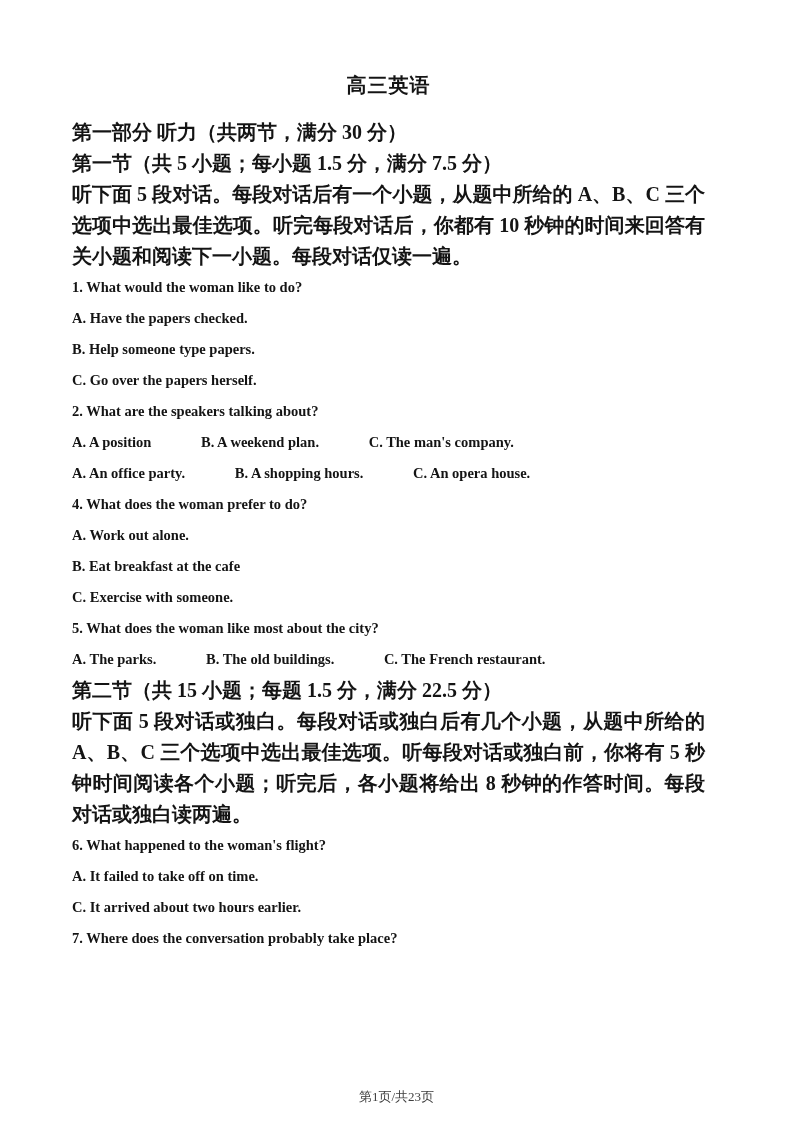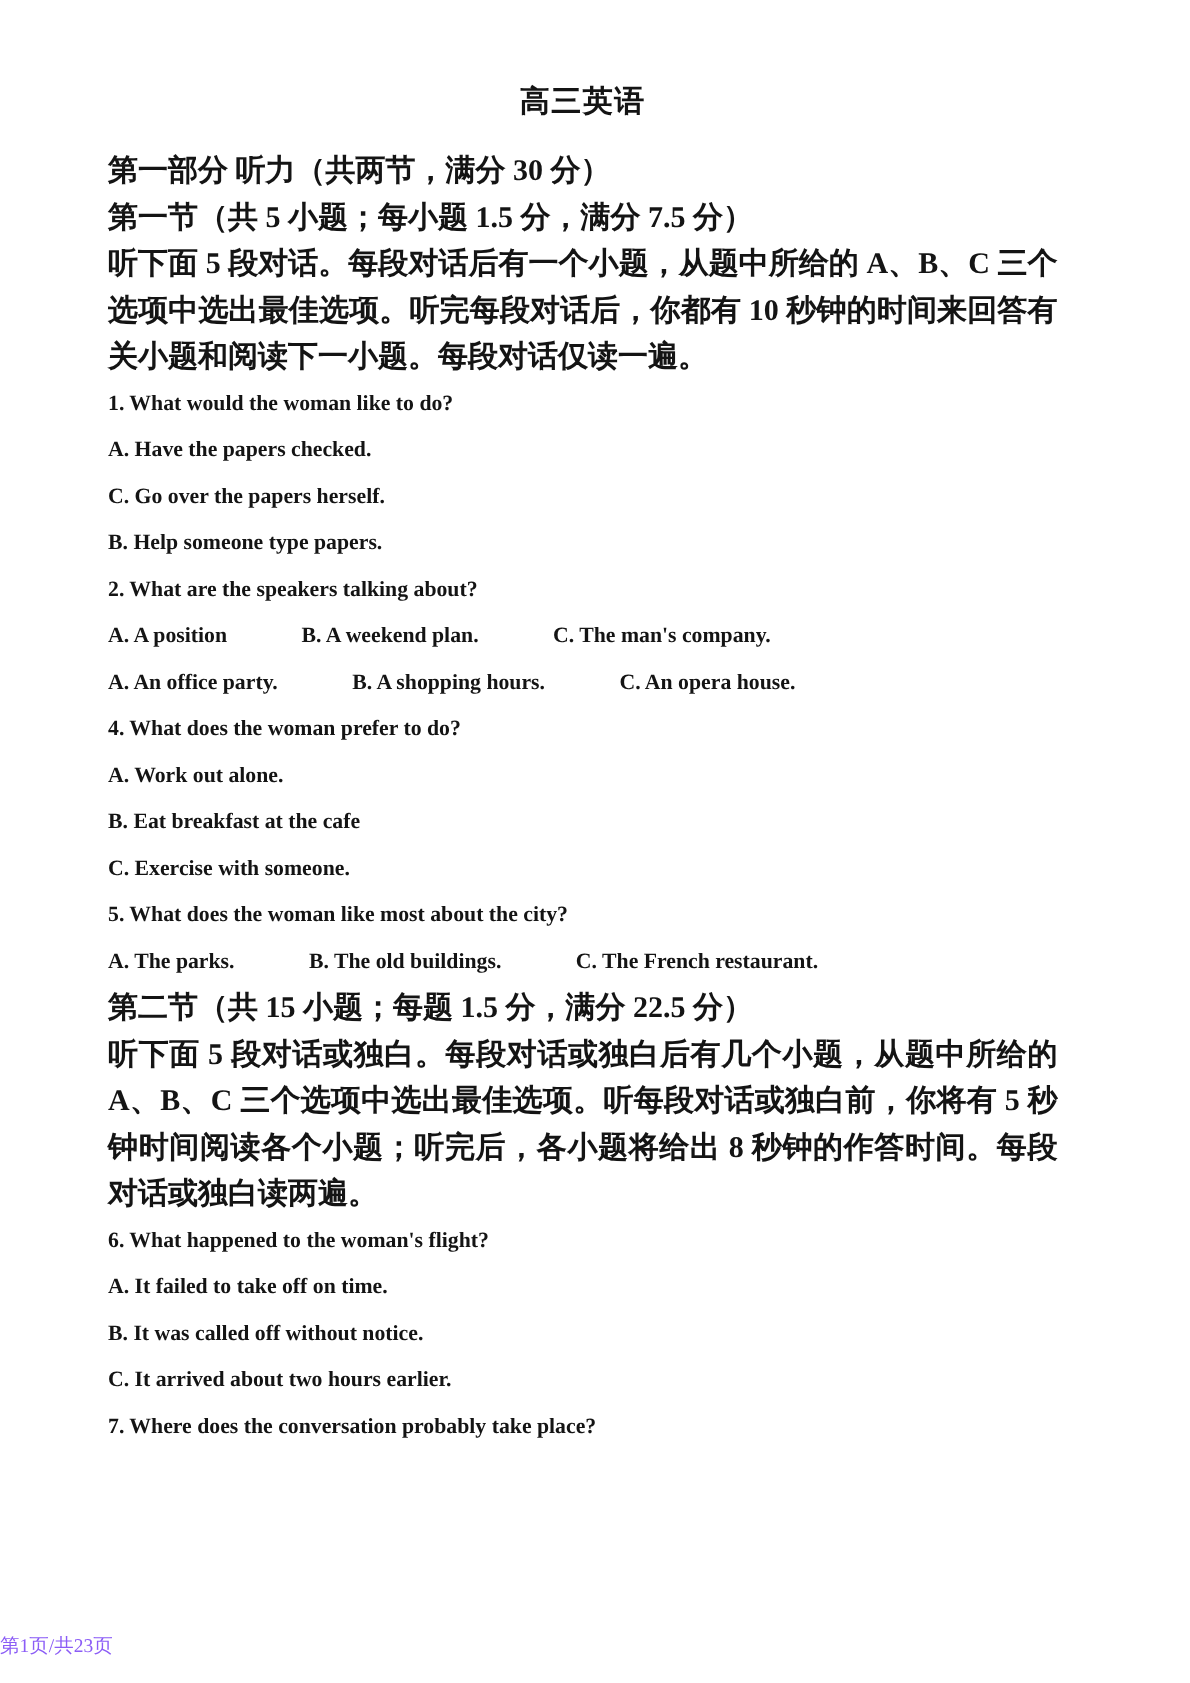--- a/index.html
+++ b/index.html
@@ -7,20 +7,21 @@
   body {
     width: 793px;
     height: 1122px;
     background: #ffffff;
     position: relative;
     color: #141414;
     overflow: hidden;
   }
   .page {
     padding: 54px 88px 0 72px;
+    margin-top: 18px;
   }
   .title {
     font-family: "Liberation Serif", "DejaVu Serif", serif;
     font-size: 20px;
     font-weight: bold;
     text-align: center;
     margin: 0 0 18px 0;
     letter-spacing: 1px;
   }
   .cn {
@@ -38,43 +39,44 @@
     margin: 0;
     font-weight: bold;
   }
   .options-inline .opt { margin-right: 46px; }
   .options-inline .opt:last-child { margin-right: 0; }
   .footer {
     position: absolute;
     bottom: 16px;
     left: 0;
     width: 100%;
+    text-align: center;
     font-family: "Liberation Serif", "DejaVu Serif", serif;
     font-size: 13px;
-    color: #8b5cf6;
+    color: #404040;
   }
 </style>
 </head>
 <body>
 
 <div class="page">
 
   <h1 class="title">高三英语</h1>
 
   <p class="cn">第一部分 听力（共两节，满分 30 分）</p>
 
   <p class="cn">第一节（共 5 小题；每小题 1.5 分，满分 7.5 分）</p>
 
   <p class="cn just">听下面 5 段对话。每段对话后有一个小题，从题中所给的 A、B、C 三个选项中选出最佳选项。听完每段对话后，你都有 10 秒钟的时间来回答有关小题和阅读下一小题。每段对话仅读一遍。</p>
 
   <div>
     <p class="en">1. What would the woman like to do?</p>
     <p class="en">A. Have the papers checked.</p>
+    <p class="en">B. Help someone type papers.</p>
     <p class="en">C. Go over the papers herself.</p>
-    <p class="en">B. Help someone type papers.</p>
   </div>
 
   <div>
     <p class="en">2. What are the speakers talking about?</p>
     <p class="en options-inline">
       <span class="opt">A. A position</span>
       <span class="opt">B. A weekend plan.</span>
       <span class="opt">C. The man's company.</span>
     </p>
   </div>
@@ -104,21 +106,20 @@
   </div>
 
   <p class="cn">第二节（共 15 小题；每题 1.5 分，满分 22.5 分）</p>
 
   <p class="cn just">听下面 5 段对话或独白。每段对话或独白后有几个小题，从题中所给的 A、B、C 三个选项中选出最佳选项。听每段对话或独白前，你将有 5 秒钟时间阅读各个小题；听完后，各小题将给出 8 秒钟的作答时间。每段对话或独白读两遍。</p>
 
 
   <div>
     <p class="en">6. What happened to the woman's flight?</p>
     <p class="en">A. It failed to take off on time.</p>
-    <p class="en">B. It was called off without notice.</p>
     <p class="en">C. It arrived about two hours earlier.</p>
   </div>
 
   <div>
     <p class="en">7. Where does the conversation probably take place?</p>
   </div>
 
 </div>
 
 <div class="footer">第1页/共23页</div>

